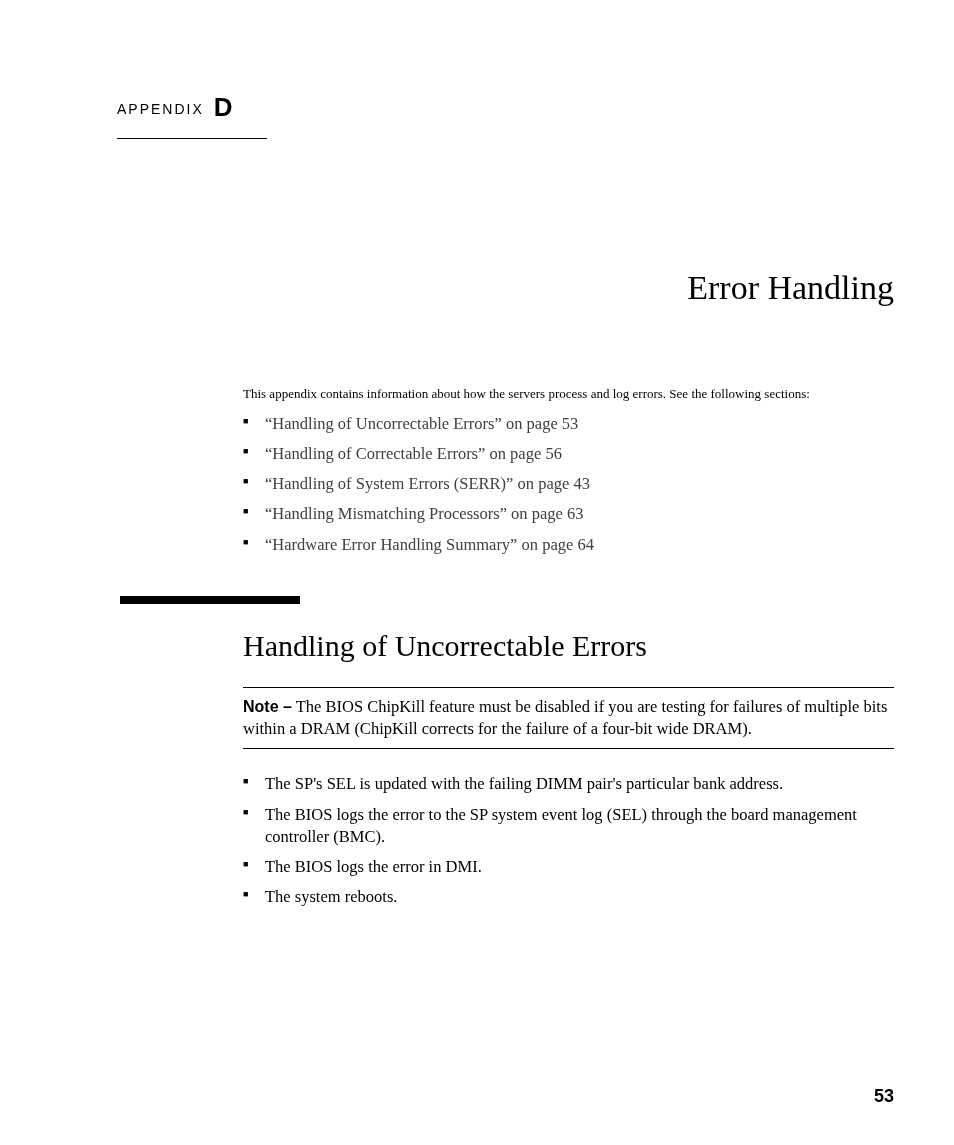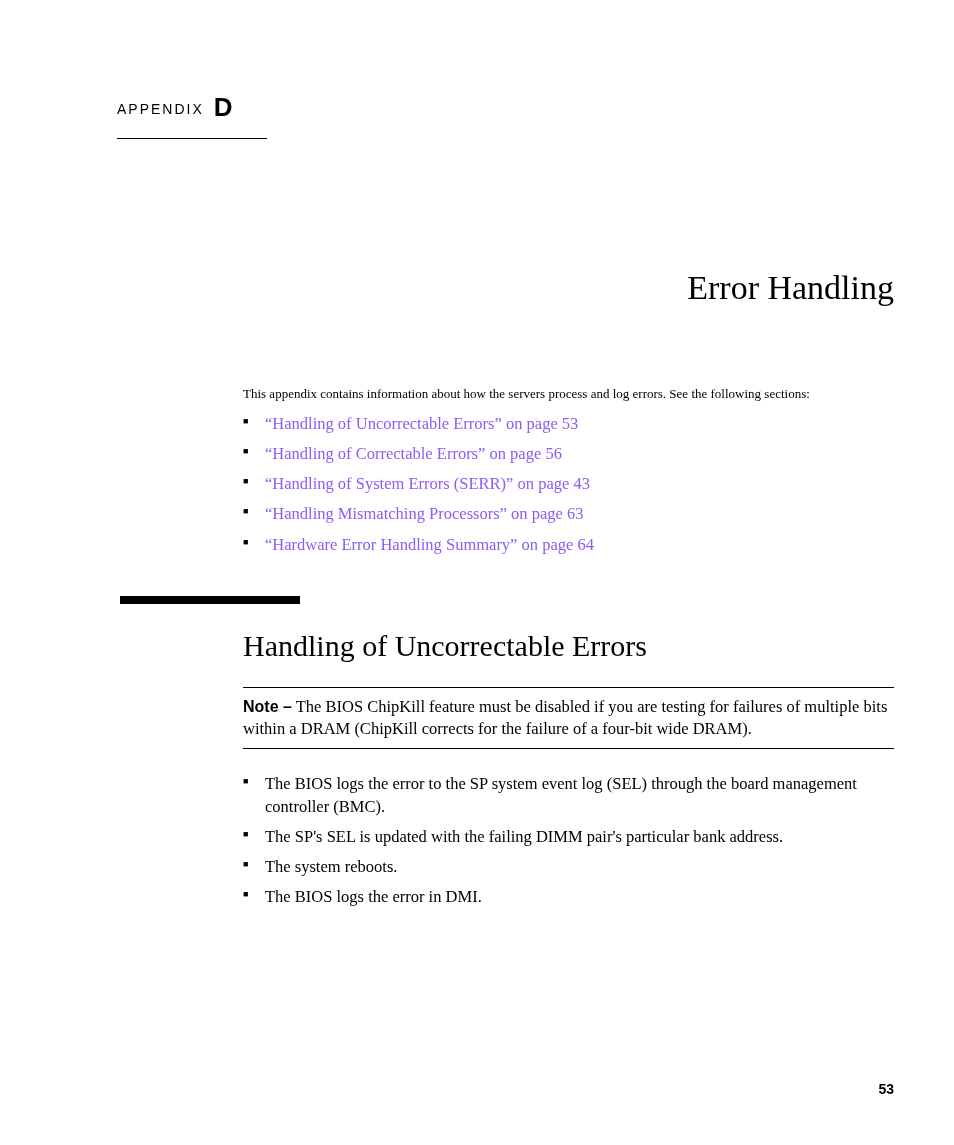--- a/index.html
+++ b/index.html
@@ -67,21 +67,21 @@
   }
   ul.link-list li::before, ul.fact-list li::before {
     content: "■";
     position: absolute;
     left: 0;
     top: 2px;
     font-size: 9px;
     color: #000;
   }
   .xref {
-    color: #8b5cf6;
+    color: #404040;
     text-decoration: none;
     cursor: pointer;
   }
   .section-divider {
     margin-top: 40px;
     margin-bottom: 20px;
     margin-left: 60px;
     width: 180px;
     border-top: 8px solid #000;
   }
@@ -98,25 +98,25 @@
     font-size: 16.5px;
     line-height: 1.35;
   }
   .note-label {
     font-family: "Helvetica Neue", Helvetica, Arial, sans-serif;
     font-weight: bold;
     font-size: 16px;
   }
   .page-number {
     position: absolute;
-    bottom: 48px;
+    bottom: 38px;
     right: 60px;
     font-family: "Helvetica Neue", Helvetica, Arial, sans-serif;
     font-weight: bold;
-    font-size: 14px;
+    font-size: 18px;
   }
 </style>
 </head>
 <body>
 
 <div class="page">
 
   <div class="appendix-header">
     <span class="appendix-label">APPENDIX</span>
     <span class="appendix-letter">D</span>
@@ -140,21 +140,21 @@
 
   <div class="content">
     <h2 class="section-title">Handling of Uncorrectable Errors</h2>
 
 
     <div class="note-box">
       <span class="note-label">Note –</span><span> The BIOS ChipKill feature must be disabled if you are testing for failures of multiple bits within a DRAM (ChipKill corrects for the failure of a four-bit wide DRAM).</span>
     </div>
 
     <ul class="fact-list">
+      <li>The SP's SEL is updated with the failing DIMM pair's particular bank address.</li>
       <li>The BIOS logs the error to the SP system event log (SEL) through the board management controller (BMC).</li>
-      <li>The SP's SEL is updated with the failing DIMM pair's particular bank address.</li>
+      <li>The BIOS logs the error in DMI.</li>
       <li>The system reboots.</li>
-      <li>The BIOS logs the error in DMI.</li>
     </ul>
   </div>
 
   <div class="page-number">53</div>
 </div>
 
 </body></html>

